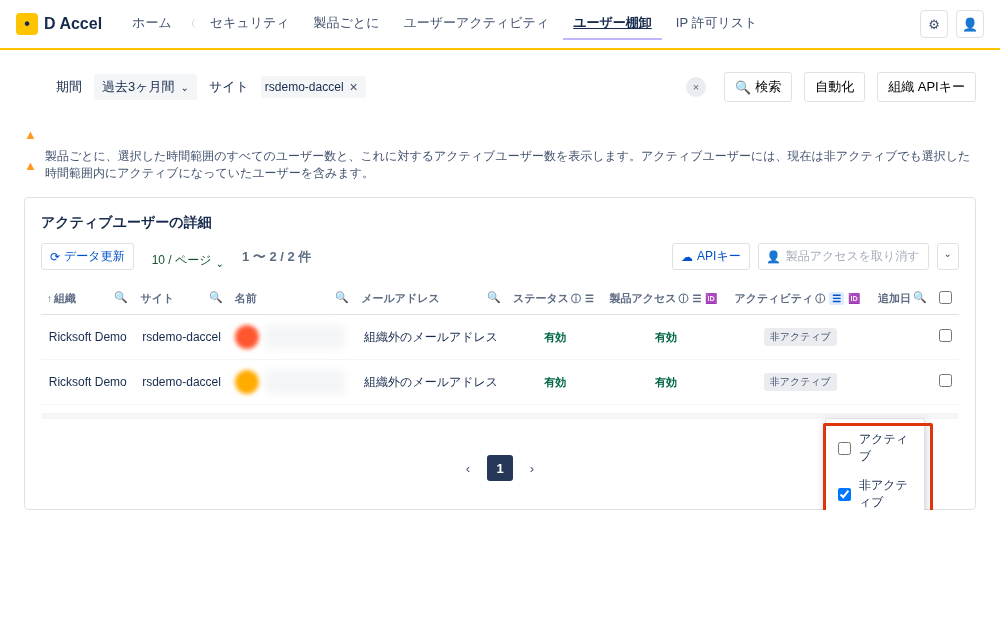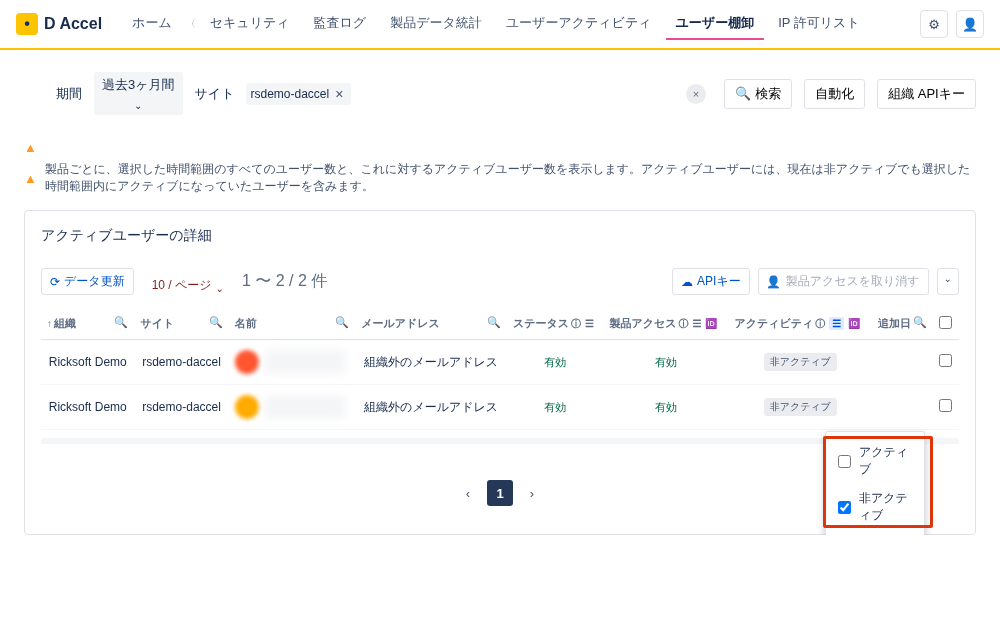--- a/index.html
+++ b/index.html
@@ -2,58 +2,58 @@
 <html><head>
 <meta charset="utf-8">
 <style>
 * { margin: 0; padding: 0; box-sizing: border-box; }
 body { font-family: -apple-system, sans-serif; font-size: 13px; color: #172b4d; background: #fff; width: 1000px; }
 .header { display: flex; align-items: center; padding: 8px 16px; border-bottom: 2px solid #ffc400; }
 .logo { display: flex; align-items: center; font-weight: bold; font-size: 16px; margin-right: 20px; }
 .logo-icon { width: 22px; height: 22px; background: #ffc400; border-radius: 4px; margin-right: 6px; display: flex; align-items: center; justify-content: center; color: #172b4d; font-weight: bold; }
 .nav { display: flex; gap: 4px; flex: 1; }
 .nav-item { padding: 6px 10px; color: #42526e; cursor: pointer; font-size: 13px; }
-.nav-item.active { color: #172b4d; font-weight: 600; border-bottom: 2px solid #ec4899; }
+.nav-item.active { color: #172b4d; font-weight: 600; border-bottom: 2px solid #c4b5fd; text-decoration: underline; }
 .header-icons { display: flex; gap: 8px; }
 .header-icon { width: 28px; height: 28px; border: 1px solid #dfe1e6; border-radius: 4px; display: flex; align-items: center; justify-content: center; cursor: pointer; color: #42526e; }
 .filter-bar { display: flex; align-items: center; padding: 22px 24px; gap: 12px; margin-left: 32px; }
 .filter-label { font-size: 13px; color: #172b4d; }
-.filter-select { display: flex; align-items: center; gap: 6px; padding: 4px 8px; background: #f4f5f7; border-radius: 3px; cursor: pointer; font-size: 13px; flex-direction: column; }
+.filter-select { display: flex; align-items: center; gap: 6px; padding: 4px 8px; background: #f4f5f7; border-radius: 3px; cursor: pointer; font-size: 13px; }
 .filter-chip { display: flex; align-items: center; gap: 6px; padding: 3px 8px; background: #f4f5f7; border-radius: 3px; font-size: 12px; }
 .chip-close { cursor: pointer; color: #42526e; font-size: 14px; }
 .spacer { flex: 1; }
 .clear-btn { width: 20px; height: 20px; border-radius: 50%; background: #ebecf0; display: flex; align-items: center; justify-content: center; cursor: pointer; color: #5e6c84; font-size: 11px; margin-right: 6px; }
 .btn { padding: 5px 10px; border: 1px solid #dfe1e6; border-radius: 3px; background: #fff; cursor: pointer; font-size: 13px; display: flex; align-items: center; gap: 4px; }
 .warnings { padding: 0 24px 12px; }
 .warning { display: flex; align-items: center; gap: 8px; padding: 3px 0; font-size: 12px; color: #42526e; }
 .warn-icon { color: #ff991f; font-size: 13px; }
 .content { margin: 0 24px; border: 1px solid #dfe1e6; border-radius: 4px; padding: 16px; position: relative; }
-.section-title { font-size: 14px; font-weight: 400; margin-bottom: 20px; }
+.section-title { font-size: 14px; font-weight: 700; margin-bottom: 8px; }
 .section-sub { font-size: 12px; color: #5e6c84; margin-bottom: 14px; }
 .toolbar { display: flex; align-items: center; gap: 10px; margin-bottom: 10px; }
 .btn-sm { padding: 4px 8px; border: 1px solid #dfe1e6; border-radius: 3px; background: #fff; cursor: pointer; font-size: 12px; display: flex; align-items: center; gap: 4px; color: #0052cc; }
 .btn-sm .refresh { color: #0052cc; }
-.page-select { padding: 4px 8px; font-size: 12px; color: #7f1d1d; display: flex; align-items: flex-end; gap: 4px; cursor: pointer; margin-top: 8px; }
-.count-text { font-size: 16px; color: #5e6c84; }
+.page-select { padding: 4px 8px; font-size: 12px; color: #14532d; display: flex; align-items: flex-end; gap: 4px; cursor: pointer; margin-top: 8px; }
+.count-text { font-size: 13px; color: #5e6c84; font-weight: bold; }
 .toolbar-right { margin-left: auto; display: flex; gap: 8px; }
 .btn-disabled { color: #a5adba; }
 .dropdown-caret { border: 1px solid #dfe1e6; border-radius: 3px; padding: 4px 6px; cursor: pointer; font-size: 10px; color: #42526e; }
 table { width: 100%; border-collapse: collapse; font-size: 12px; }
 th { text-align: left; padding: 8px 6px; border-bottom: 1px solid #dfe1e6; color: #5e6c84; font-weight: 600; font-size: 11px; white-space: nowrap; }
 th .sort { font-size: 10px; margin-right: 2px; }
 th .search-ic { float: right; color: #97a0af; font-size: 11px; cursor: pointer; }
 th .info-ic { font-size: 10px; color: #5e6c84; margin-left: 2px; }
 th .filter-ic { font-size: 10px; margin-left: 4px; color: #5e6c84; cursor: pointer; }
 th .filter-active { color: #0052cc; background: #deebff; padding: 1px 3px; border-radius: 2px; }
 td { padding: 10px 6px; border-bottom: 1px solid #f4f5f7; color: #172b4d; vertical-align: middle; text-align: center; }
 .blurred { filter: blur(4px); background: #f4f5f7; height: 24px; border-radius: 3px; }
 .avatar-blur { width: 24px; height: 24px; border-radius: 50%; filter: blur(2px); }
 .av1 { background: #ff5630; }
 .av2 { background: #ffab00; }
-.status-active { color: #006644; font-size: 11px; font-weight: 400; }
+.status-active { color: #006644; font-size: 11px; font-weight: 700; }
 .badge-inactive { display: inline-block; padding: 2px 6px; background: #ebecf0; border-radius: 3px; font-size: 10px; color: #42526e; }
 .checkbox-cell { text-align: center; }
 .checkbox-cell input { cursor: pointer; }
 .filter-popup { position: absolute; top: 220px; right: 50px; width: 100px; background: #fff; border: 1px solid #dfe1e6; border-radius: 3px; box-shadow: 0 4px 8px rgba(9,30,66,0.25); padding: 6px 0; z-index: 10; }
 .filter-option { display: flex; align-items: center; gap: 8px; padding: 6px 12px; cursor: pointer; font-size: 12px; }
 .filter-option input { cursor: pointer; }
 .highlight-box { position: absolute; top: 225px; right: 42px; width: 110px; height: 92px; border: 3px solid #de350b; border-radius: 2px; pointer-events: none; z-index: 11; }
 .pagination { display: flex; align-items: center; justify-content: center; gap: 6px; margin-top: 24px; padding: 12px 0; }
 .page-btn { width: 26px; height: 26px; display: flex; align-items: center; justify-content: center; border-radius: 3px; cursor: pointer; color: #42526e; border: 1px solid transparent; }
 .page-btn.current { background: #253858; color: #fff; font-weight: 600; }
@@ -64,22 +64,21 @@
 
 <div class="header">
   <div class="logo">
     <div class="logo-icon">•</div>
     <span>D Accel</span>
   </div>
   <div class="nav">
     <div class="nav-item">ホーム</div>
     <span style="color:#97a0af;align-self:center;font-size:10px;">〈</span>
     <div class="nav-item">セキュリティ</div>
-    <div class="nav-item">監査ログ</div>
-    <div class="nav-item">製品データ統計</div>
+    <div class="nav-item">製品ごとに</div>
     <div class="nav-item">ユーザーアクティビティ</div>
     <div class="nav-item active">ユーザー棚卸</div>
     <div class="nav-item">IP 許可リスト</div>
   </div>
   <div class="header-icons">
     <div class="header-icon">⚙</div>
     <div class="header-icon">👤</div>
   </div>
 </div>
 

